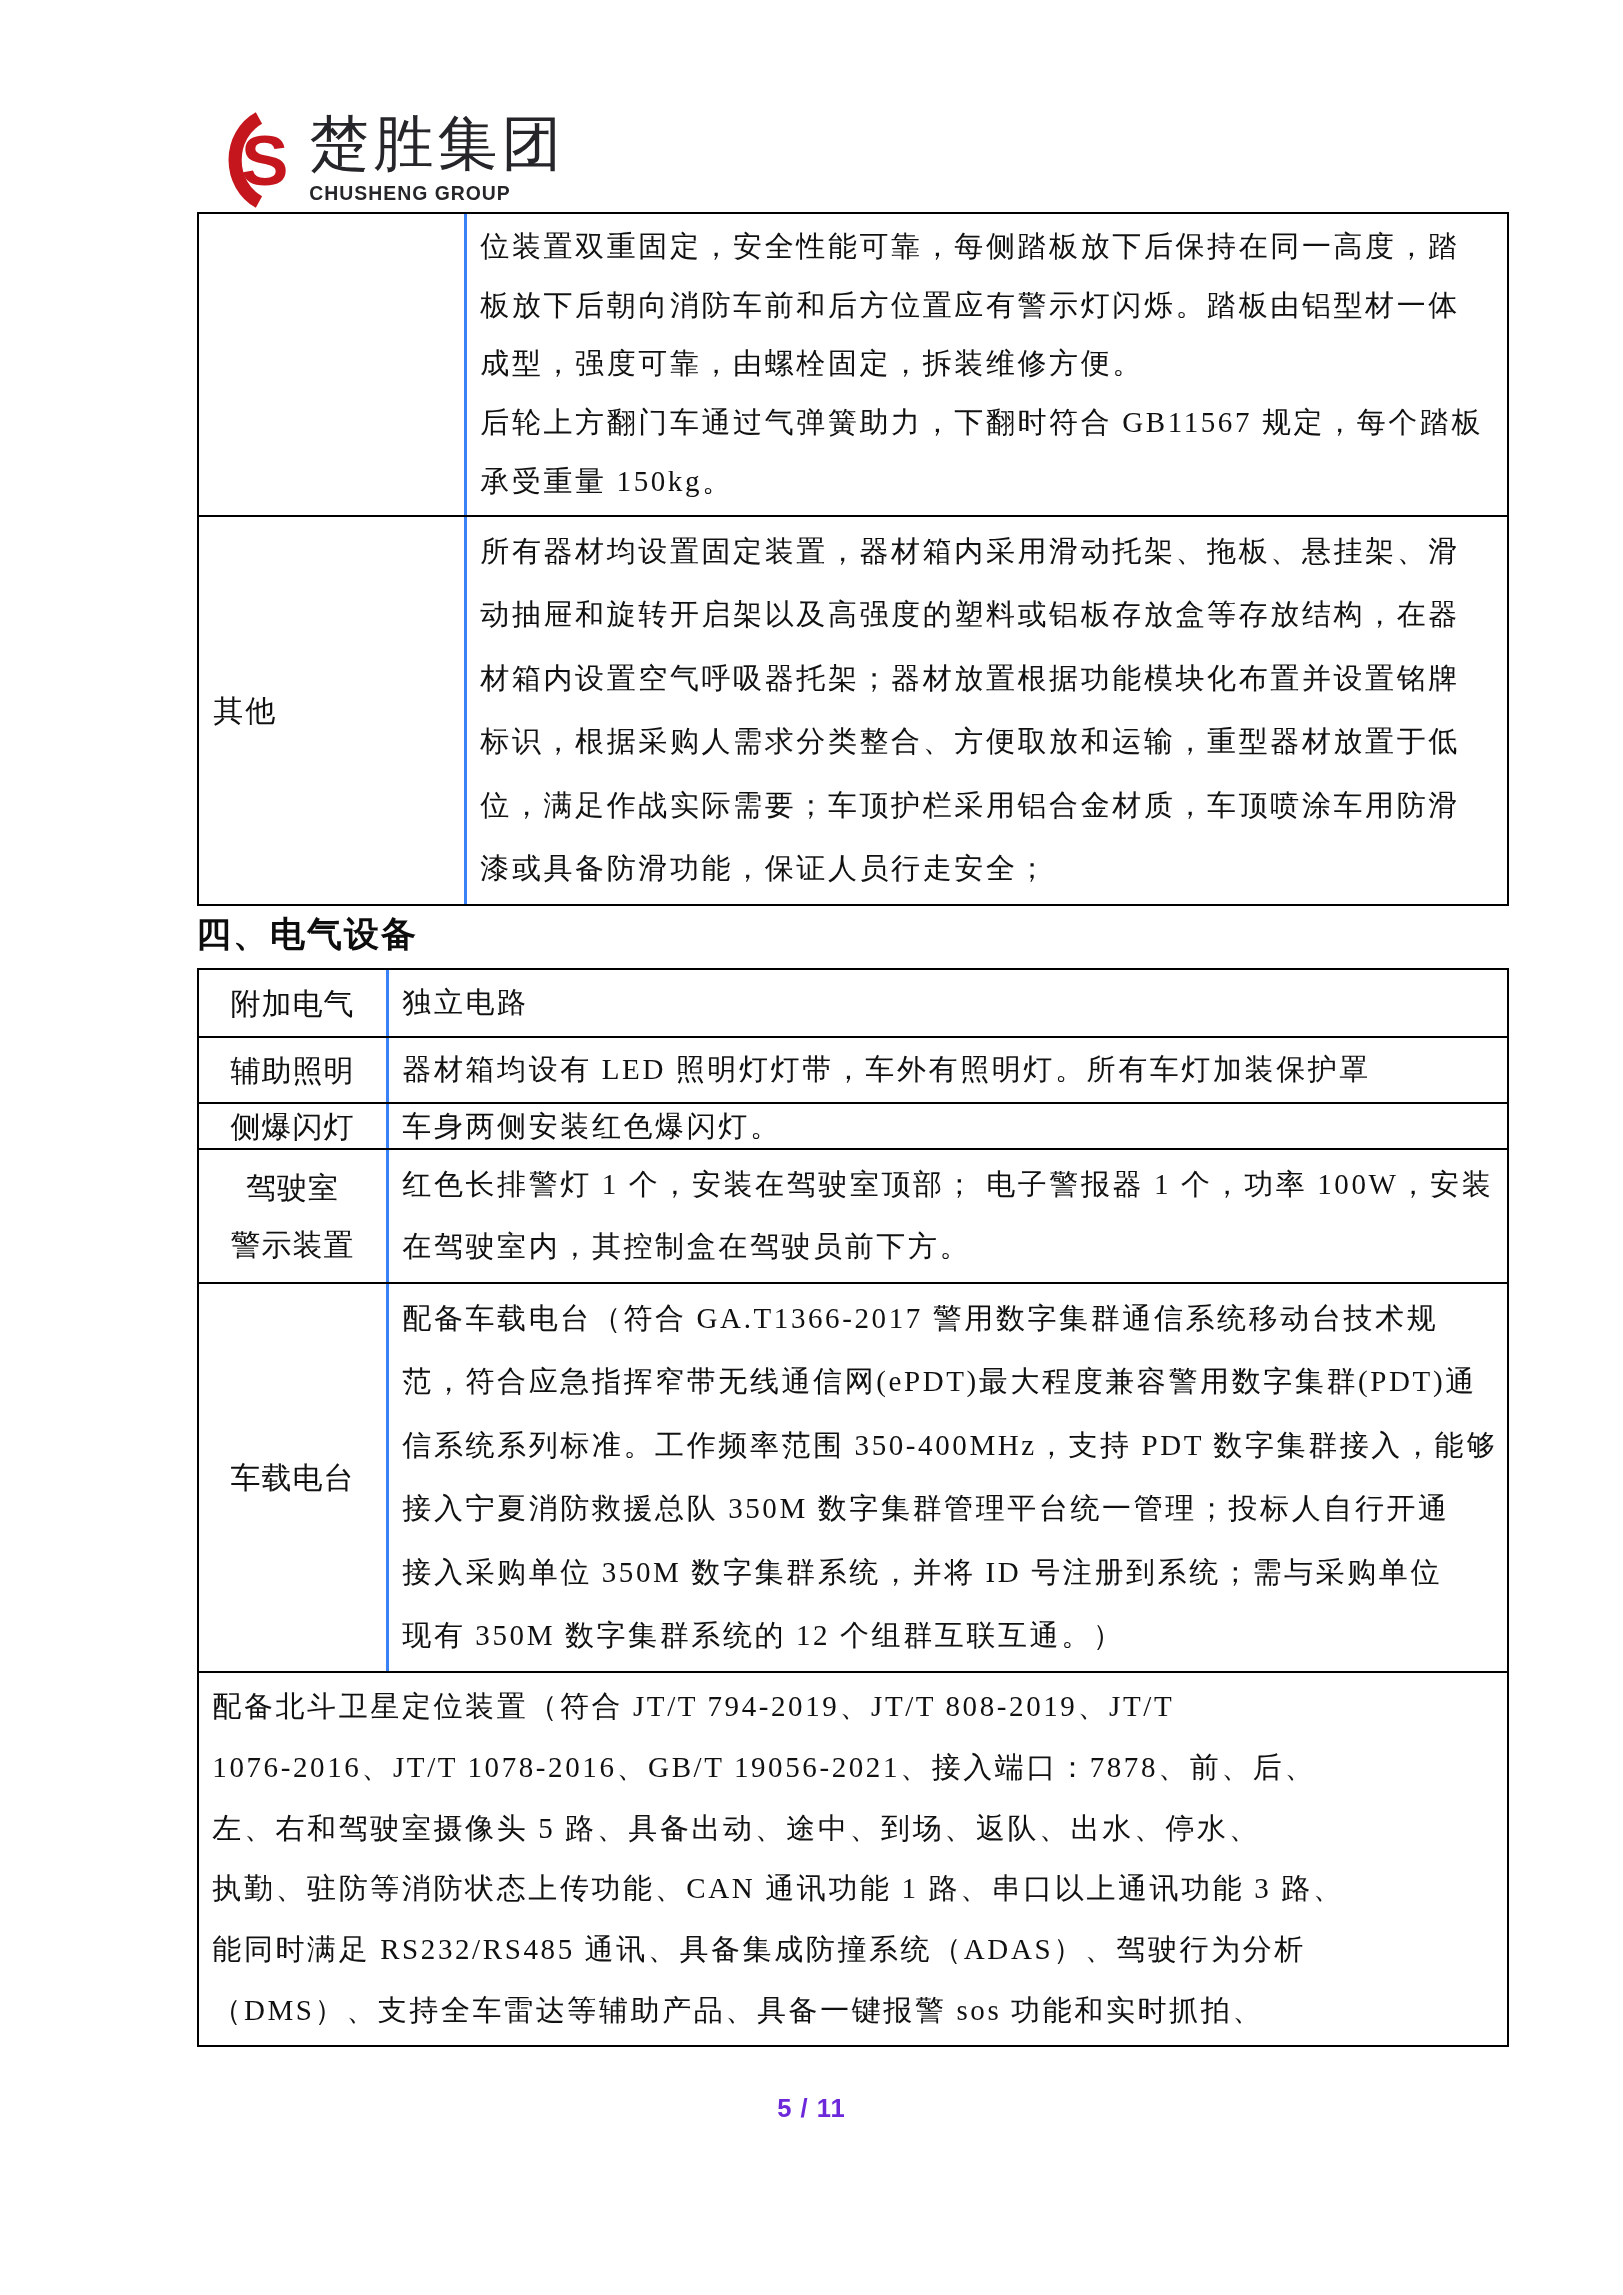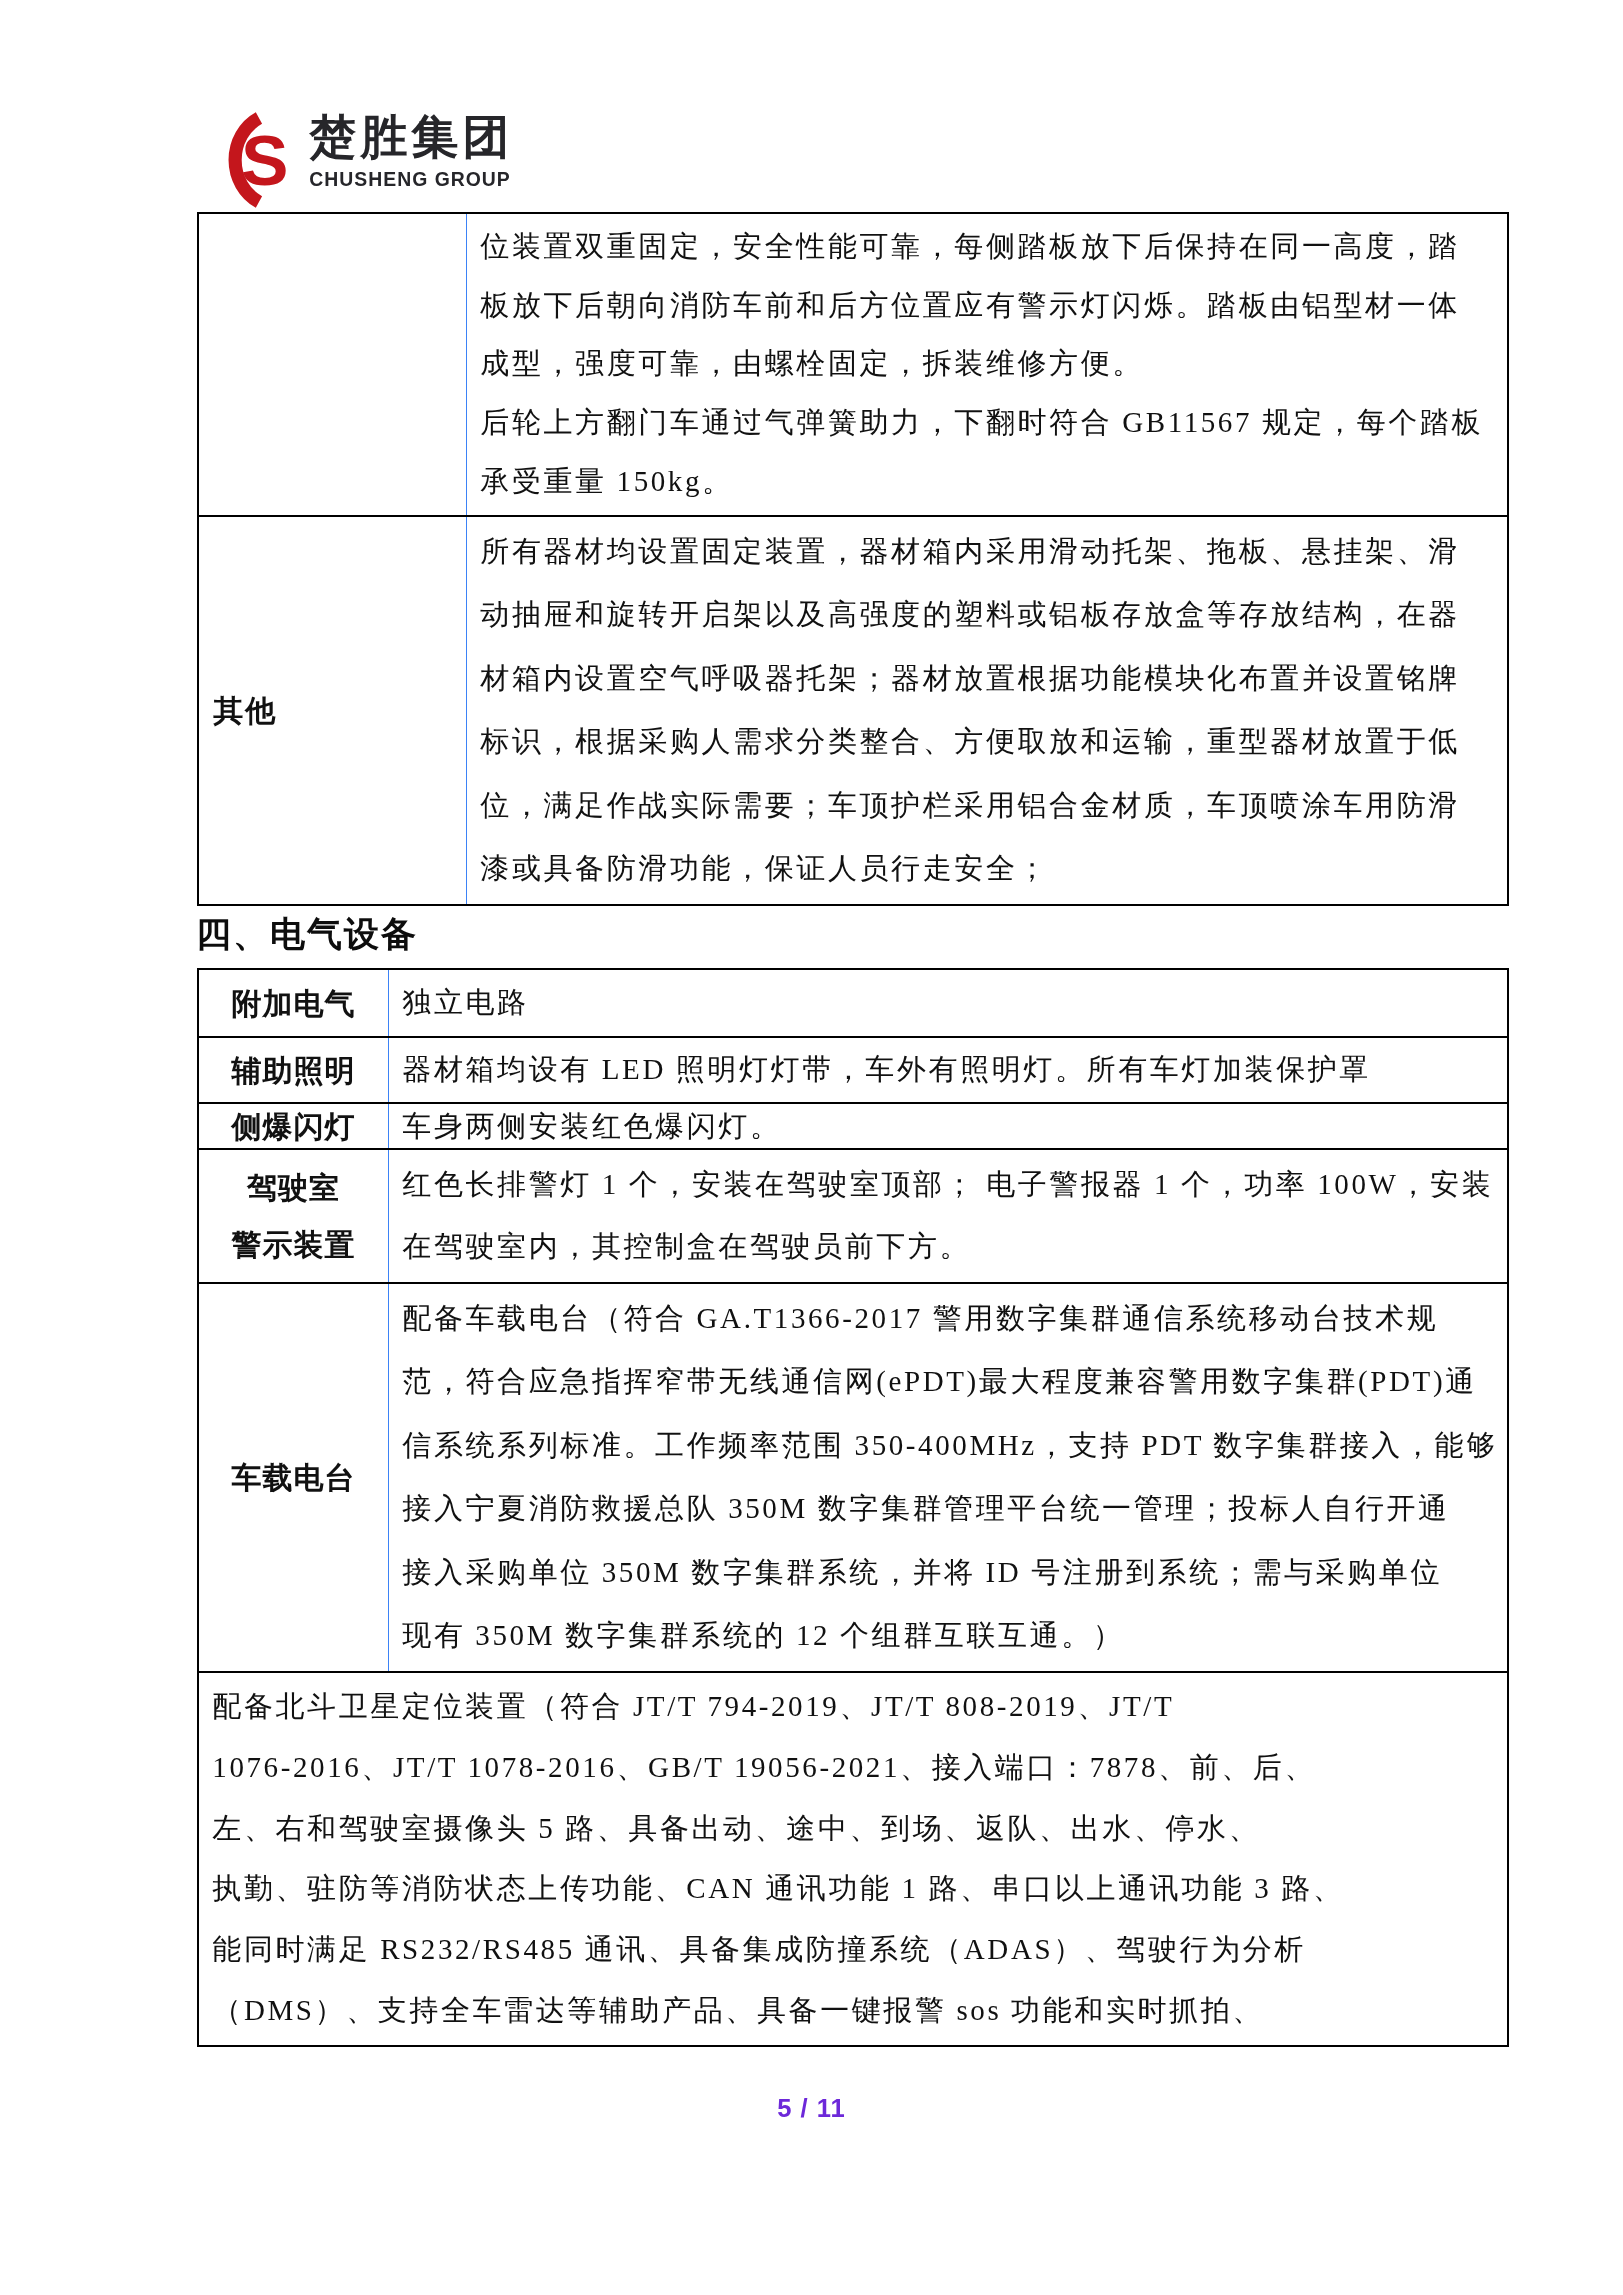--- a/index.html
+++ b/index.html
@@ -8,37 +8,37 @@
     background:#ffffff; color:#141414; overflow:hidden;
     font-family:"Liberation Serif","DejaVu Serif",serif;
   }
 
   
   .logo { position:absolute; left:218px; top:111px; display:flex; align-items:flex-start; gap:13.3px; }
   .logo-mark { width:78px; height:98px; flex:none; }
   .logo-text { display:flex; flex-direction:column; }
   .logo-cn {
     font-family:"Liberation Sans","DejaVu Sans",sans-serif;
-    font-weight:bold; font-size:47px; line-height:1.1; letter-spacing:4.1px; color:#26262a;text-align:center;
+    font-weight:normal; font-size:60px; line-height:1.1; letter-spacing:4.1px; color:#26262a;text-align:center;
   }
   .logo-en {
     font-family:"Liberation Sans","DejaVu Sans",sans-serif;
     font-weight:bold; font-size:19.4px; letter-spacing:1px; color:#26262a; margin-top:5.1px;
   }
 
   
   .spec-table { position:absolute; left:197px; width:1312px; border:2px solid #000; box-sizing:border-box; }
   .t1 { top:212px; }
   .t2 { top:968px; }
   .trow { display:flex; box-sizing:border-box; }
   .trow.sep { border-top:2.6px solid #000; }
   .label-cell {
-    flex:none; border-right:1px solid #3b82f6; box-sizing:border-box;
+    flex:none; border-right:3px solid #3b82f6; box-sizing:border-box;
     display:flex; flex-direction:column; justify-content:center;
-    font-size:30px; line-height:1.9; letter-spacing:2px; color:#111;font-weight:bold;
+    font-size:30px; line-height:1.9; letter-spacing:2px; color:#111;
   }
   .t1 .label-cell { width:268px; align-items:flex-start; padding-left:14.3px; }
   .t2 .label-cell { width:190px; align-items:center; text-align:center; letter-spacing:1px; }
   .content-cell {
     flex:1; min-width:0; display:flex; flex-direction:column; justify-content:space-around;
     padding:3.1px 4.1px 3.1px 13.3px; overflow:hidden;
   }
   .line { font-size:29px; letter-spacing:2.6px; white-space:nowrap; color:#111; }
 
   

